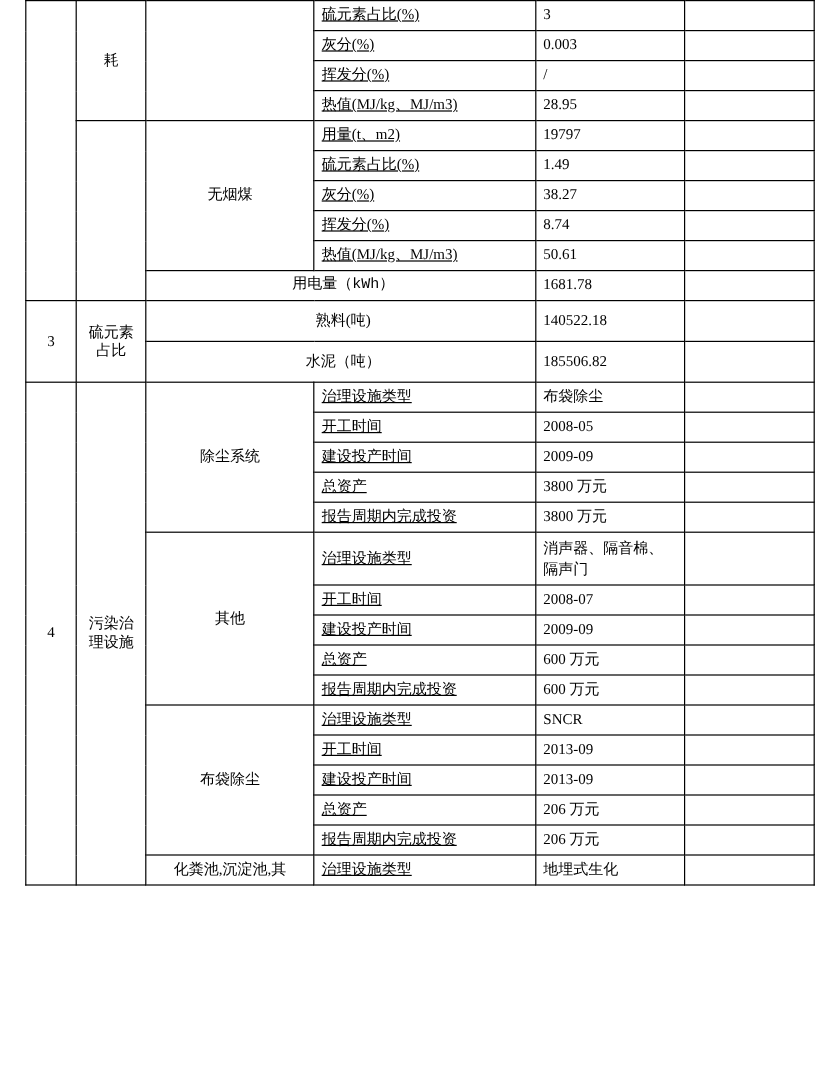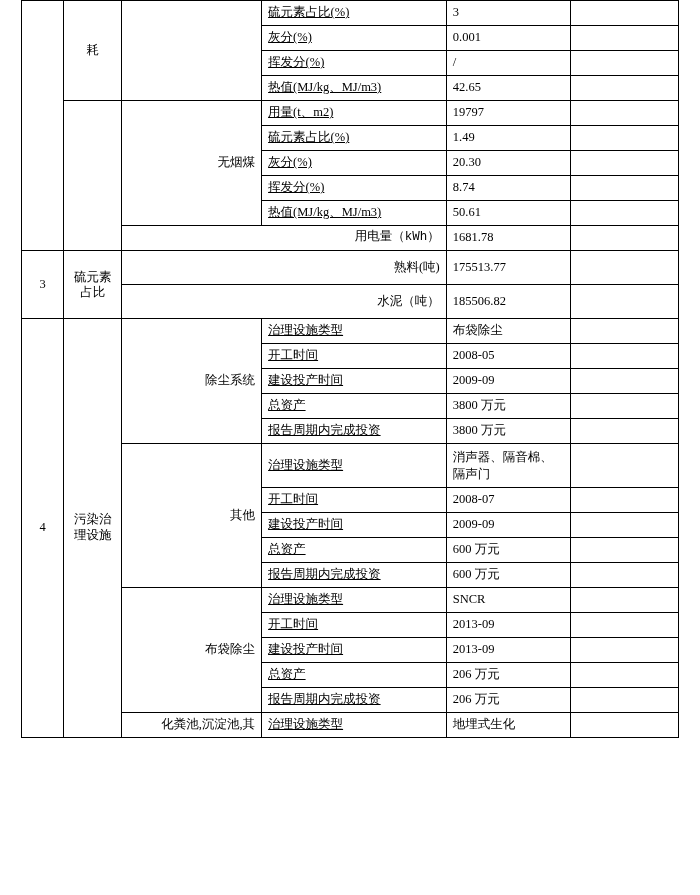--- a/index.html
+++ b/index.html
@@ -38,21 +38,21 @@
   }
   td.c-num {
     text-align: center;
     width: 32px;
   }
   td.c-cat {
     text-align: center;
     width: 42px;
   }
   td.c-sub {
-    text-align: right;
+    text-align: center;
     width: 104px;
   }
   td.c-item {
     text-align: left;
     width: 140px;
     padding-left: 10px;
     text-decoration: underline;
   }
   td.c-val {
     text-align: left;
@@ -87,49 +87,49 @@
       <tr class="rowh">
         <td class="c-num" rowspan="10"></td>
         <td class="c-cat" rowspan="4">耗</td>
         <td class="c-sub" rowspan="4"></td>
         <td class="c-item">硫元素占比(%)</td>
         <td class="c-val">3</td>
         <td class="c-last"></td>
       </tr>
       <tr class="rowh">
         <td class="c-item">灰分(%)</td>
-        <td class="c-val">0.001</td>
+        <td class="c-val">0.003</td>
         <td class="c-last"></td>
       </tr>
       <tr class="rowh">
         <td class="c-item">挥发分(%)</td>
         <td class="c-val">/</td>
         <td class="c-last"></td>
       </tr>
       <tr class="rowh">
         <td class="c-item">热值(MJ/kg、MJ/m3)</td>
-        <td class="c-val">42.65</td>
+        <td class="c-val">28.95</td>
         <td class="c-last"></td>
       </tr>
 
       <tr class="rowh">
         <td class="c-cat" rowspan="6"></td>
         <td class="c-sub" rowspan="5">无烟煤</td>
         <td class="c-item">用量(t、m2)</td>
         <td class="c-val">19797</td>
         <td class="c-last"></td>
       </tr>
       <tr class="rowh">
         <td class="c-item">硫元素占比(%)</td>
         <td class="c-val">1.49</td>
         <td class="c-last"></td>
       </tr>
       <tr class="rowh">
         <td class="c-item">灰分(%)</td>
-        <td class="c-val">20.30</td>
+        <td class="c-val">38.27</td>
         <td class="c-last"></td>
       </tr>
       <tr class="rowh">
         <td class="c-item">挥发分(%)</td>
         <td class="c-val">8.74</td>
         <td class="c-last"></td>
       </tr>
       <tr class="rowh">
         <td class="c-item">热值(MJ/kg、MJ/m3)</td>
         <td class="c-val">50.61</td>
@@ -139,21 +139,21 @@
       <tr class="rowh">
         <td class="c-sub left" colspan="2" style="padding-left:10px;font-family:Liberation Mono, monospace;">用电量（kWh）</td>
         <td class="c-val">1681.78</td>
         <td class="c-last"></td>
       </tr>
 
       <tr style="height:34px">
         <td class="c-num" rowspan="2">3</td>
         <td class="c-cat" rowspan="2" style="line-height:1.2">硫元素占比</td>
         <td class="c-sub left" colspan="2" style="padding-left:10px;">熟料(吨)</td>
-        <td class="c-val">175513.77</td>
+        <td class="c-val">140522.18</td>
         <td class="c-last"></td>
       </tr>
       <tr style="height:34px">
         <td class="c-sub left" colspan="2" style="padding-left:10px;">水泥（吨）</td>
         <td class="c-val">185506.82</td>
         <td class="c-last"></td>
       </tr>
 
       <tr class="rowh">
         <td class="c-num" rowspan="16">4</td>

